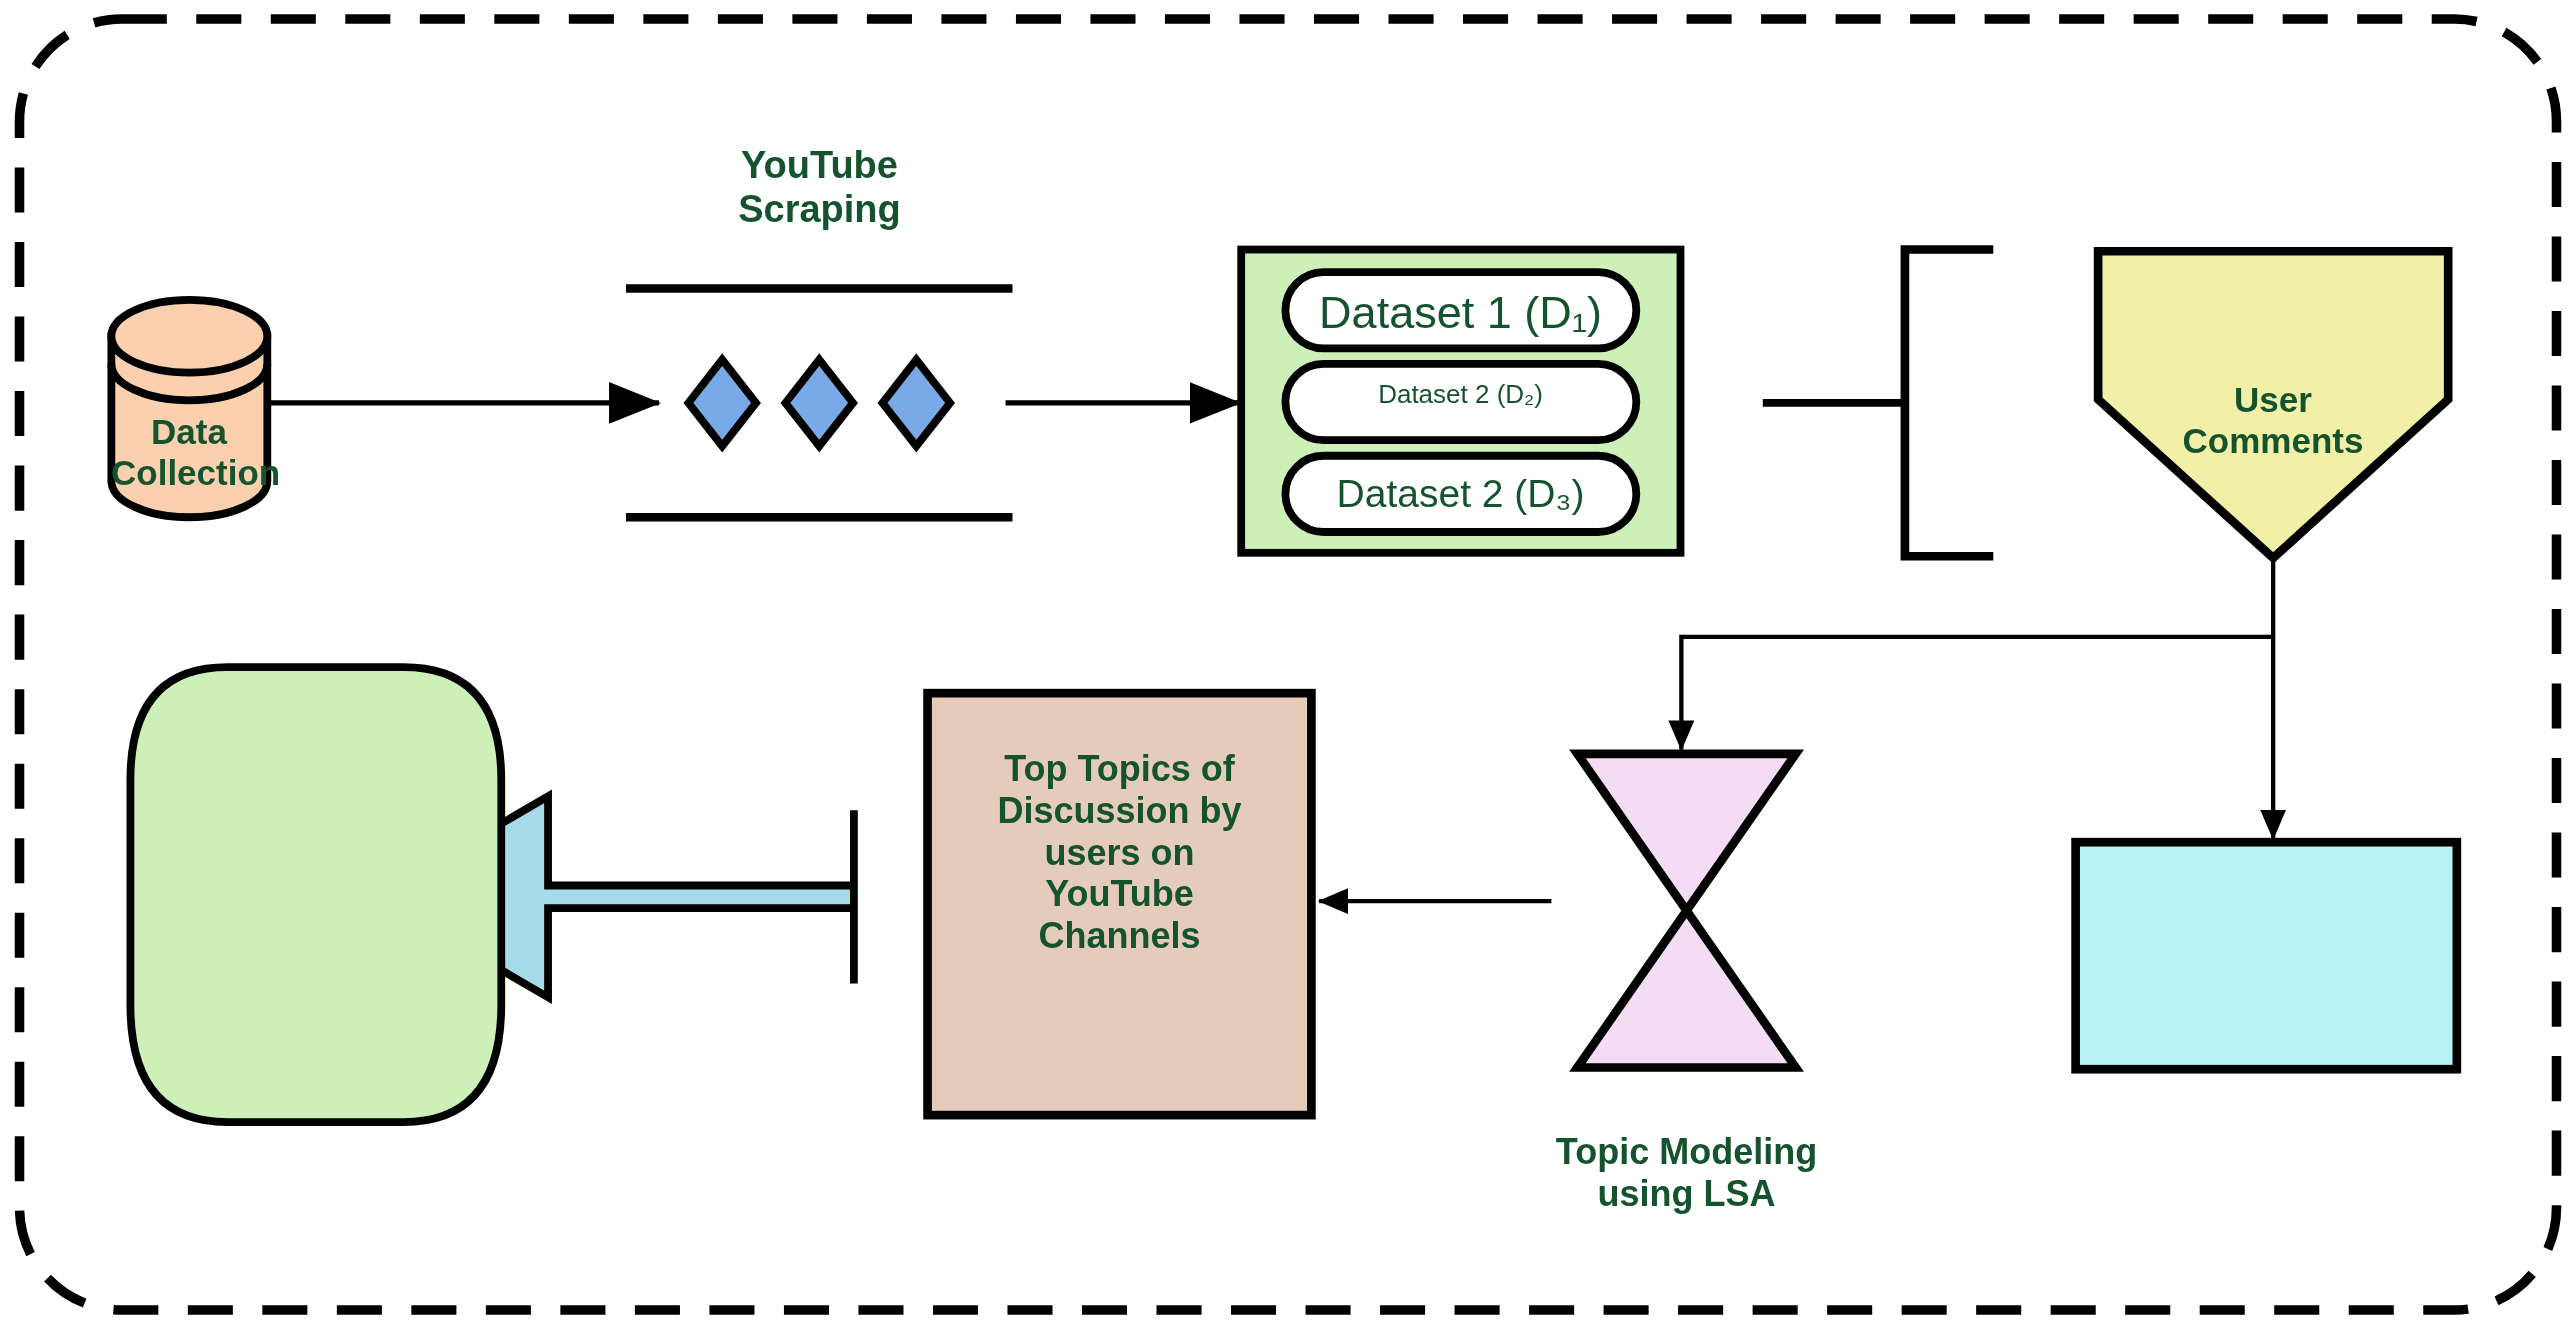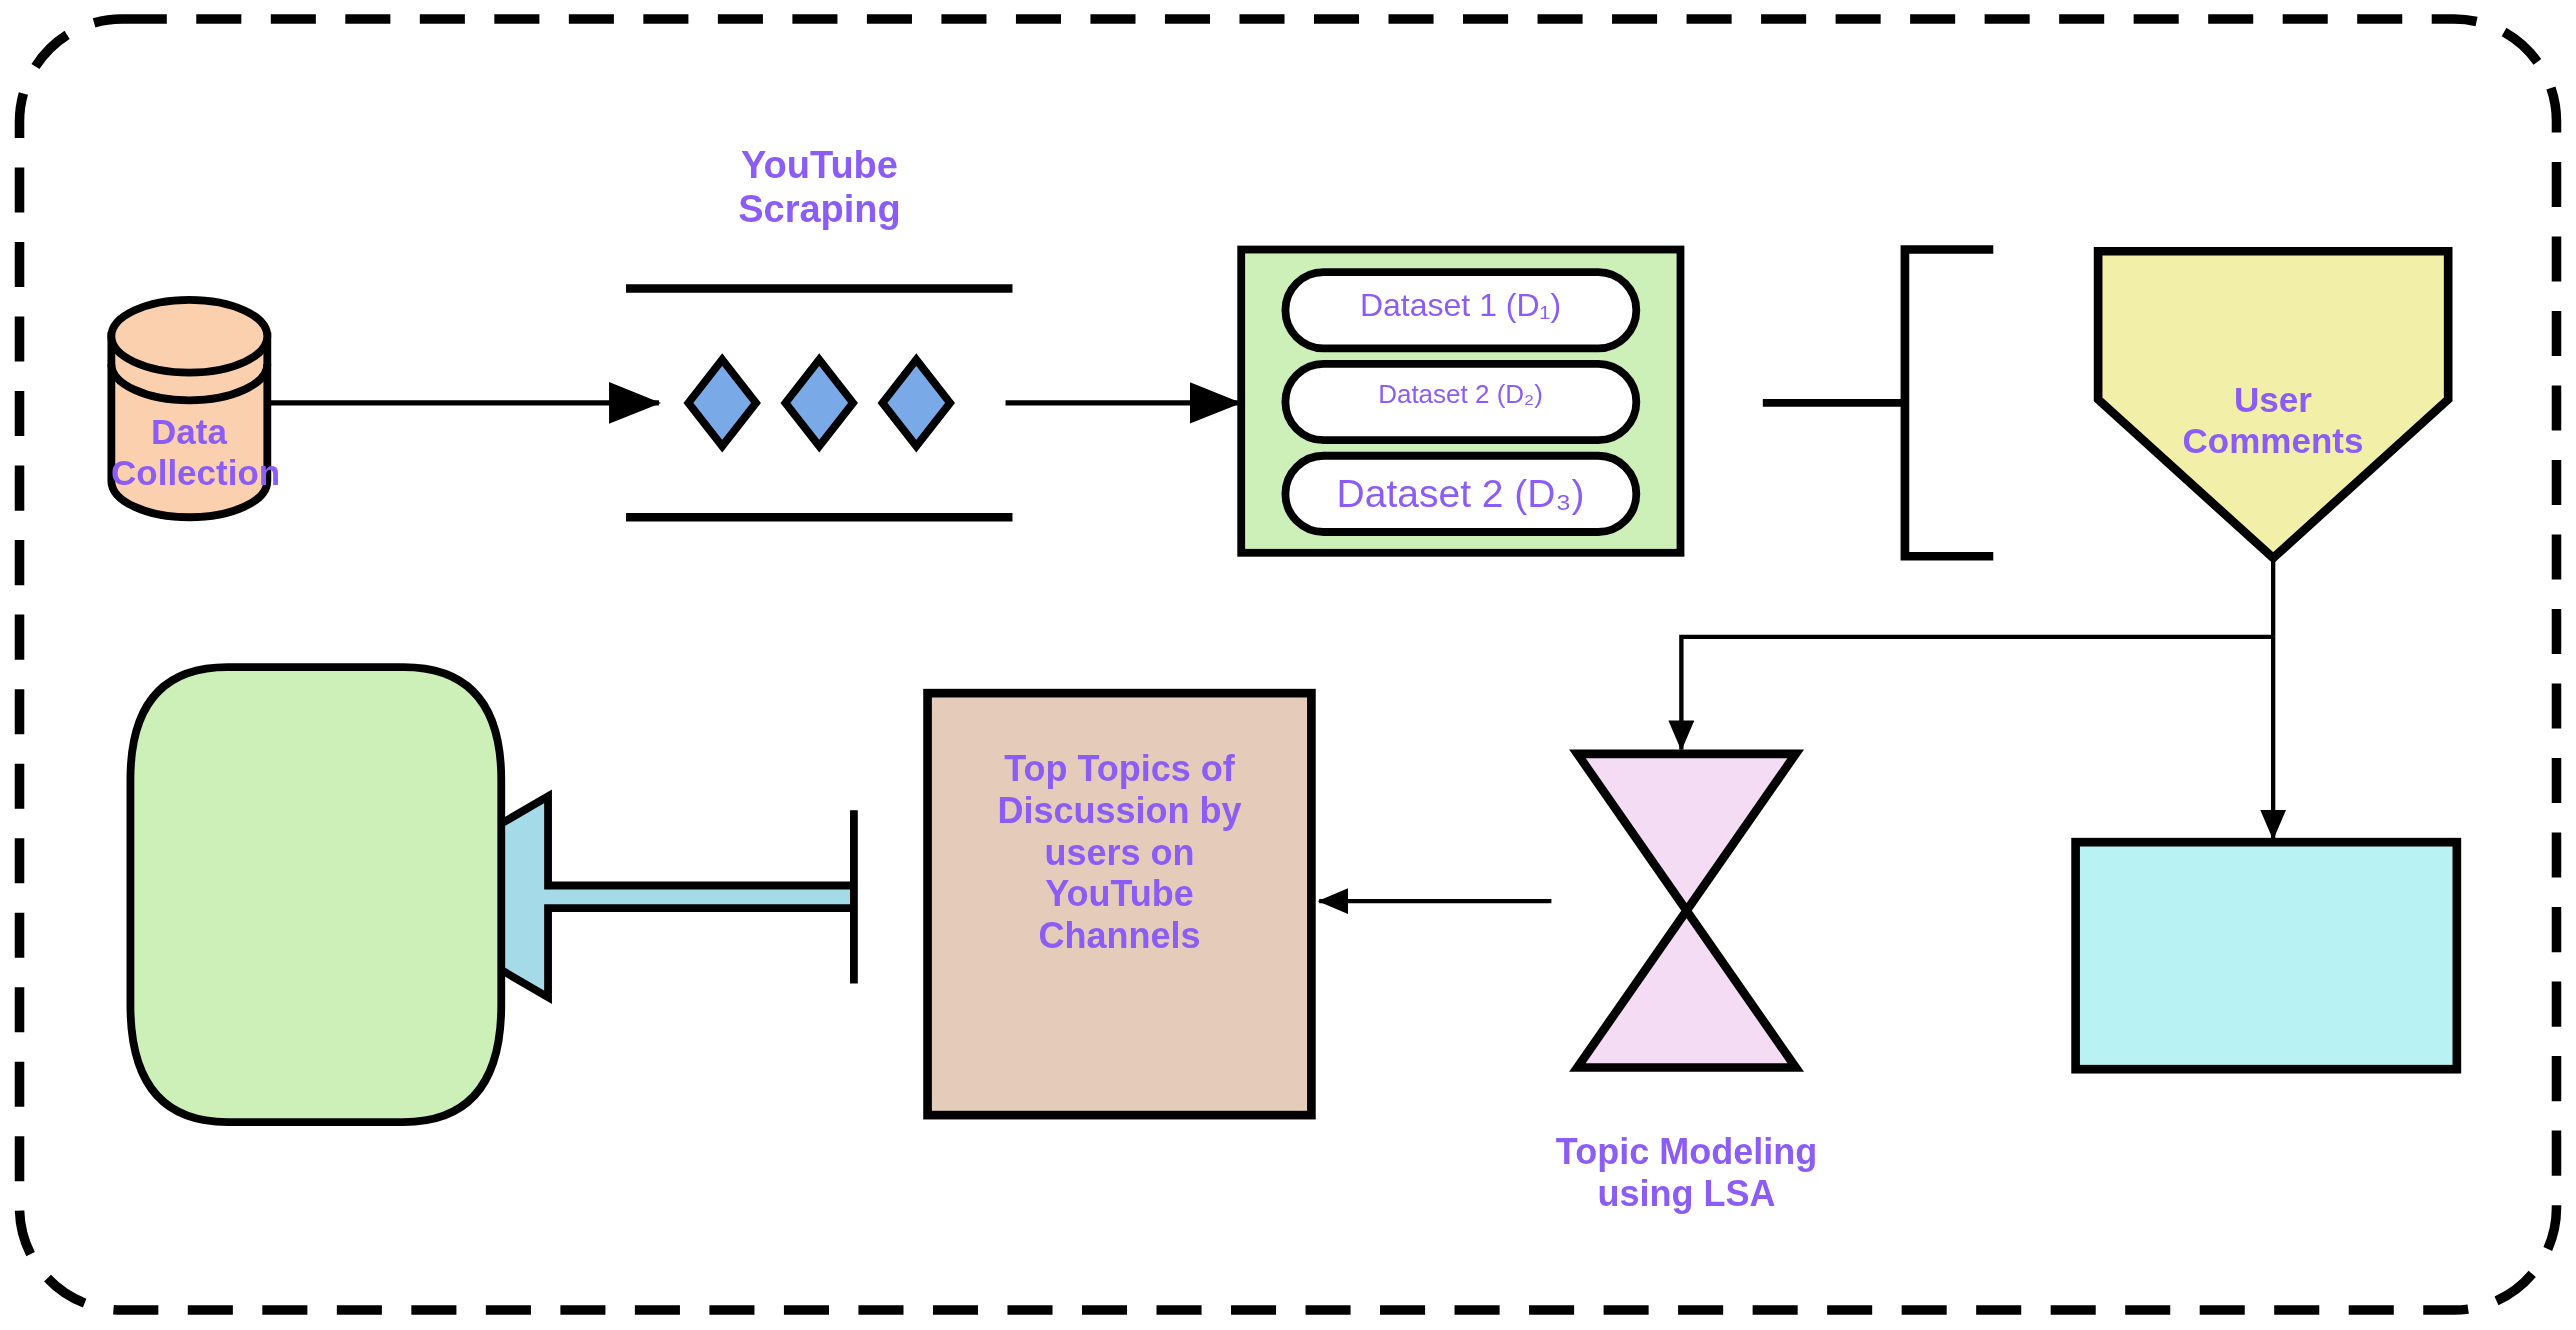--- a/index.html
+++ b/index.html
@@ -23,21 +23,21 @@
   #svg-layer {
     position: absolute;
     left: 0;
     top: 0;
     width: 2576px;
     height: 1330px;
   }
   .lbl {
     position: absolute;
     text-align: center;
-    color: #8b5cf6;
+    color: #14532d;
     line-height: 1.16;
     white-space: pre-line;
     pointer-events: none;
   }
   .bold { font-weight: bold; }
   .reg  { font-weight: normal; }
 </style>
 </head>
 <body>
 
@@ -115,21 +115,21 @@
              Q 578,1295 578,1160
              L 578,900
              Q 578,770 465,770 Z" fill="#ccf0b8" stroke="#000" stroke-width="9"></path>
   </svg>
 
   <div class="lbl bold" style="left:111px; top:412px; width:156px; font-size:35px;">Data Collection</div>
 
   <div class="lbl bold" style="left:626px; top:143px; width:387px; font-size:38px;">YouTube
 Scraping</div>
 
-  <div class="lbl reg" style="left:1285px; top:287px; width:351px; font-size:32px;">Dataset 1 (D₁)</div>
+  <div class="lbl reg" style="left:1285px; top:287px; width:351px; font-size:45px;">Dataset 1 (D₁)</div>
 
   <div class="lbl reg" style="left:1285px; top:379px; width:351px; font-size:26px;">Dataset 2 (D₂)</div>
 
   <div class="lbl reg" style="left:1285px; top:471px; width:351px; font-size:39px;">Dataset 2 (D₃)</div>
 
   <div class="lbl bold" style="left:2098px; top:380px; width:350px; font-size:35px;">User
 Comments</div>
 
   <div class="lbl bold" style="left:1470px; top:1131px; width:433px; font-size:36px;">Topic Modeling
 using LSA</div>

